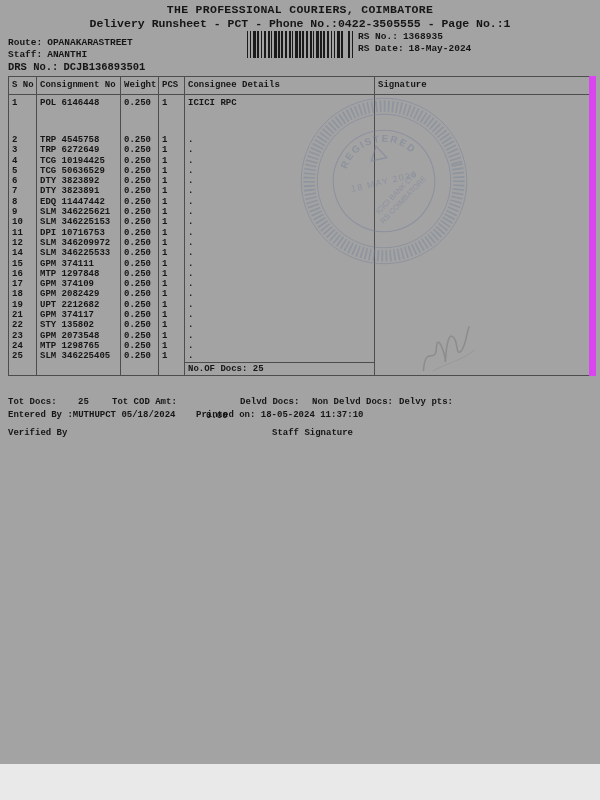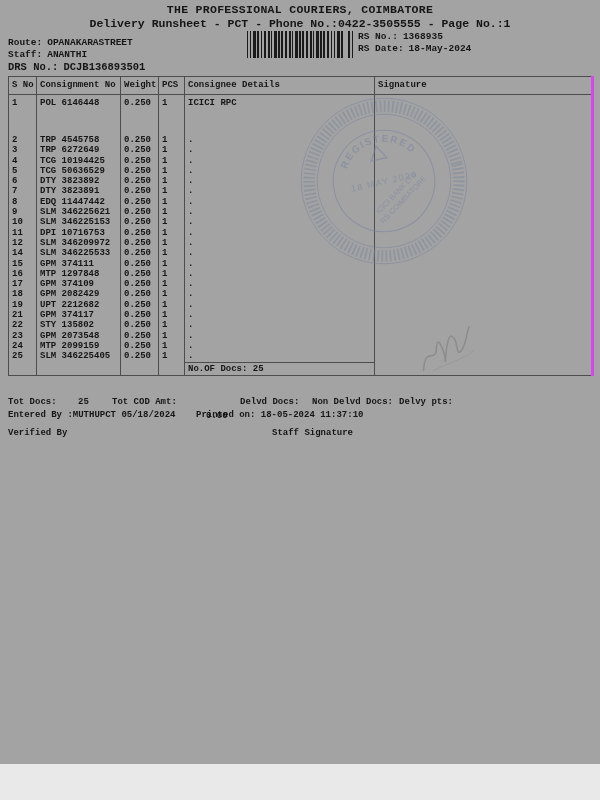--- a/index.html
+++ b/index.html
@@ -15,21 +15,21 @@
   .m-drs{top:61px;left:8px;font-size:10.5px;}
   .m-rsno{top:31px;left:358px;}
   .m-rsdate{top:43px;left:358px;}
 
   .barcode{position:absolute;top:31px;left:247px;width:106px;height:27px;
     background:repeating-linear-gradient(90deg,#1a1a1a 0 1.5px,transparent 1.5px 3px,#1a1a1a 3px 4px,transparent 4px 6.5px,#1a1a1a 6.5px 9px,transparent 9px 10.5px);}
 
   table.run{position:absolute;top:76px;left:8px;width:584px;border-collapse:collapse;table-layout:fixed;}
   table.run th,table.run td{box-sizing:border-box;font-weight:bold;font-size:9px;padding:0 3px;
     text-align:left;vertical-align:top;white-space:nowrap;overflow:hidden;border-left:1px solid #4d4d4d;}
-  table.run th:last-child,table.run td:last-child{border-right:3px solid #d946ef;}
+  table.run th:last-child,table.run td:last-child{border-right:7px solid #d946ef;}
   table.run th{border-top:1px solid #4d4d4d;border-bottom:1px solid #4d4d4d;padding:3px 3px 4px;}
   .c-sno{width:28px;}.c-con{width:84px;}.c-wt{width:38px;}.c-pcs{width:26px;}.c-cons{width:190px;}.c-sig{width:218px;}
   tr.data-row td{line-height:10.3px;}
   tr.first-row td{padding-top:3px;line-height:11px;}
   tr.spacer-row td{height:26px;}
   tr.noof-row td{line-height:12px;border-bottom:1px solid #4d4d4d;}
   td.noof-cell{border-top:1px solid #4d4d4d;}
 
   .stamp{position:absolute;left:295px;top:92px;width:178px;height:178px;opacity:.5;transform:rotate(-13deg);}
   .signature{position:absolute;left:412px;top:320px;width:74px;height:56px;transform:rotate(-12deg);}
@@ -257,21 +257,21 @@
         <tr class="data-row">
           <td class="c-sno">23</td>
           <td class="c-con">GPM 2073548</td>
           <td class="c-wt">0.250</td>
           <td class="c-pcs">1</td>
           <td class="c-cons">.</td>
           <td class="c-sig"></td>
         </tr>
         <tr class="data-row">
           <td class="c-sno">24</td>
-          <td class="c-con">MTP 2099159</td>
+          <td class="c-con">MTP 1298765</td>
           <td class="c-wt">0.250</td>
           <td class="c-pcs">1</td>
           <td class="c-cons">.</td>
           <td class="c-sig"></td>
         </tr>
         <tr class="data-row">
           <td class="c-sno">25</td>
           <td class="c-con">SLM 346225405</td>
           <td class="c-wt">0.250</td>
           <td class="c-pcs">1</td>

